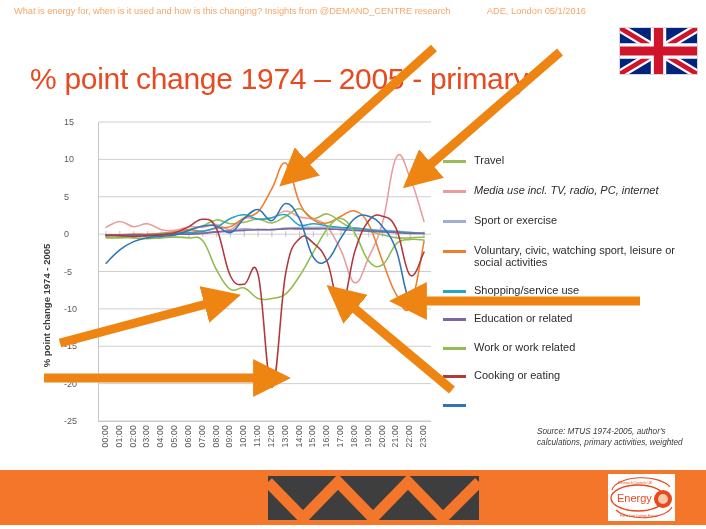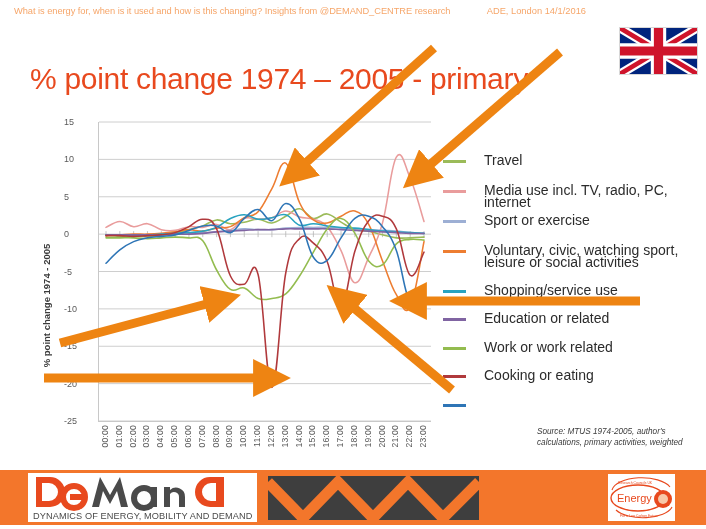--- a/index.html
+++ b/index.html
@@ -66,21 +66,21 @@
     font-size:8.6px;color:#5a5a5a;
     writing-mode:vertical-rl;transform:rotate(180deg);
     white-space:nowrap;letter-spacing:.2px;
   }
 
   
   .legend{position:absolute;left:443px;top:150px;width:258px;}
   .lg-row{position:absolute;display:flex;align-items:flex-start;}
   .lg-sw{width:23px;height:2.6px;margin-top:5px;flex:0 0 auto;}
   .lg-tx{
-    font-size:14px;color:#2b2b2b;margin-left:18px;line-height:11.5px;
+    font-size:11px;color:#2b2b2b;margin-left:8px;line-height:11.5px;
     max-width:225px;
   }
 
   
   .source{
     position:absolute;left:537px;top:426px;width:165px;
     font-size:8.2px;color:#3b3b3b;line-height:11px;
     font-family:"Liberation Sans", sans-serif;
     font-style:italic;
   }
@@ -110,21 +110,21 @@
   }
   .energy-box svg{display:block;}
 </style>
 </head>
 <body>
 
 <div class="slide">
 
   <div class="hdr">
     <div class="hdr-left">What is energy for, when is it used and how is this changing? Insights from @DEMAND_CENTRE research</div>
-    <div class="hdr-right">ADE, London 14/1/2016</div>
+    <div class="hdr-right">ADE, London 05/1/2016</div>
   </div>
 
   <div class="flag">
     <svg viewBox="0 0 60 36" preserveAspectRatio="none">
       <rect width="60" height="36" fill="#00247D"></rect>
       <path d="M0,0 L60,36 M60,0 L0,36" stroke="#fff" stroke-width="7.2"></path>
       <path d="M0,0 L60,36 M60,0 L0,36" stroke="#CF142B" stroke-width="3.6"></path>
       <path d="M30,0 L30,36 M0,18 L60,18" stroke="#fff" stroke-width="12"></path>
       <path d="M30,0 L30,36 M0,18 L60,18" stroke="#CF142B" stroke-width="7.2"></path>
     </svg>
@@ -221,21 +221,21 @@
         <div class="xlab" style="left: 306.174px;">22:00</div>
         <div class="xlab" style="left: 320px;">23:00</div>
       </div>
   </div>
 
   <div class="legend">
       <div class="lg-row" style="top: 5px;">
         <span class="lg-sw" style="background: rgb(155, 187, 89);"></span>
         <span class="lg-tx">Travel</span>
       </div>
-      <div class="lg-row" style="top: 35px;">
+      <div class="lg-row" style="top: 35px; font-style: italic;">
         <span class="lg-sw" style="background: rgb(233, 156, 156);"></span>
         <span class="lg-tx">Media use incl. TV, radio, PC, internet</span>
       </div>
       <div class="lg-row" style="top: 65px;">
         <span class="lg-sw" style="background: rgb(157, 175, 212);"></span>
         <span class="lg-tx">Sport or exercise</span>
       </div>
       <div class="lg-row" style="top: 95px;">
         <span class="lg-sw" style="background: rgb(237, 125, 49);"></span>
         <span class="lg-tx">Voluntary, civic, watching sport, leisure or social activities</span>
@@ -291,42 +291,20 @@
     </g>
 
     <g>
       <line x1="452" y1="390" x2="348" y2="303" stroke="#EE8412" stroke-width="9" marker-end="url(#ah)"></line>
     </g>
   </svg>
 
   <div class="footer"></div>
   <div class="footer-rule"></div>
 
-  <div class="demand-box">
-    <svg viewBox="0 0 229 49" width="229" height="49">
-      <rect width="229" height="49" fill="#ffffff"></rect>
-
-      <path d="M8,4 h14 a15,15 0 0 1 0,30 h-14 z M14,10 v18 h7 a9,9 0 0 0 0,-18 z" fill="#E8491E"></path>
-
-      <circle cx="46" cy="24" r="11" fill="none" stroke="#E8491E" stroke-width="6"></circle>
-      <rect x="42" y="21" width="16" height="6" fill="#E8491E"></rect>
-
-      <path d="M64,34 L72,4 L82,22 L92,4 L100,34 L93,34 L89,18 L82,31 L75,18 L71,34 z" fill="#4a4a4a"></path>
-
-      <circle cx="116" cy="25" r="10" fill="none" stroke="#4a4a4a" stroke-width="6"></circle>
-      <rect x="123" y="14" width="6" height="20" fill="#4a4a4a"></rect>
-
-      <path d="M136,34 v-20 h6 v3 a9,9 0 0 1 15,7 v10 h-6 v-10 a5,5 0 0 0 -9,-3 v13 z" fill="#4a4a4a"></path>
-
-      <path d="M196,4 h-14 a15,15 0 0 0 0,30 h14 z M190,10 v18 h-7 a9,9 0 0 1 0,-18 z" fill="#E8491E"></path>
-      <rect x="188" y="4" width="8" height="30" fill="#E8491E"></rect>
-
-      <text x="5" y="46" font-family="Liberation Sans, sans-serif" font-size="9.2" fill="#4a4a4a" letter-spacing="0.1">DYNAMICS OF ENERGY, MOBILITY AND DEMAND</text>
-    </svg>
-  </div>
 
   <div class="zig-box">
     <svg viewBox="0 0 211 44" width="211" height="44">
       <rect width="211" height="44" fill="#3e3e3e"></rect>
       <path d="M0,8 L35,44 L70,8 L105,44 L140,8 L175,44 L211,8 L211,44 L0,44 z" fill="none"></path>
       <path d="M0,6 L35,42 L70,6 L105,42 L140,6 L175,42 L211,6" stroke="#F3762B" stroke-width="11" fill="none"></path>
     </svg>
   </div>
 
   <div class="energy-box">

